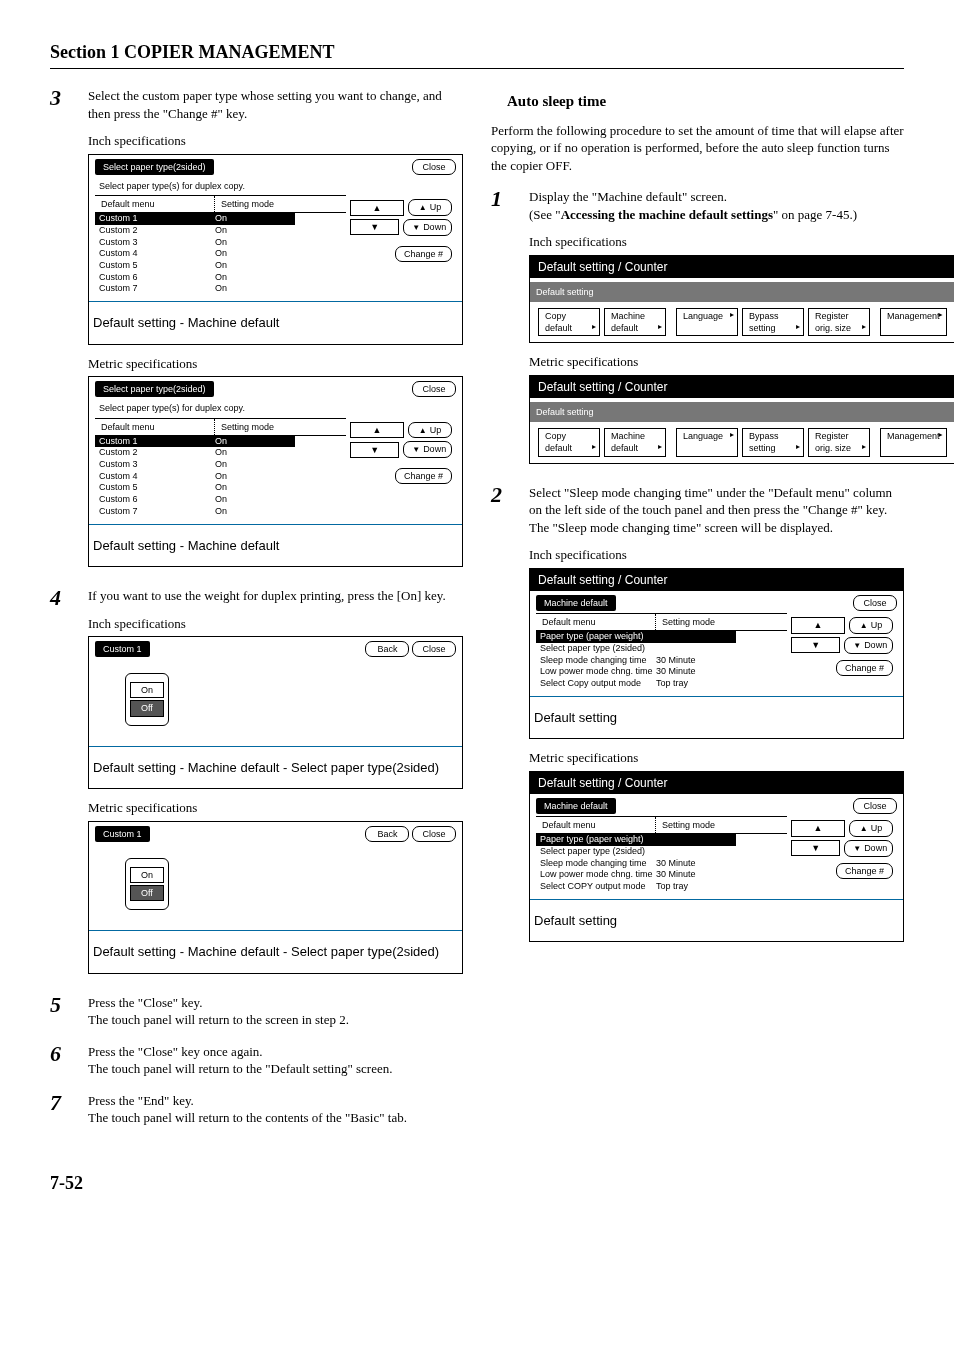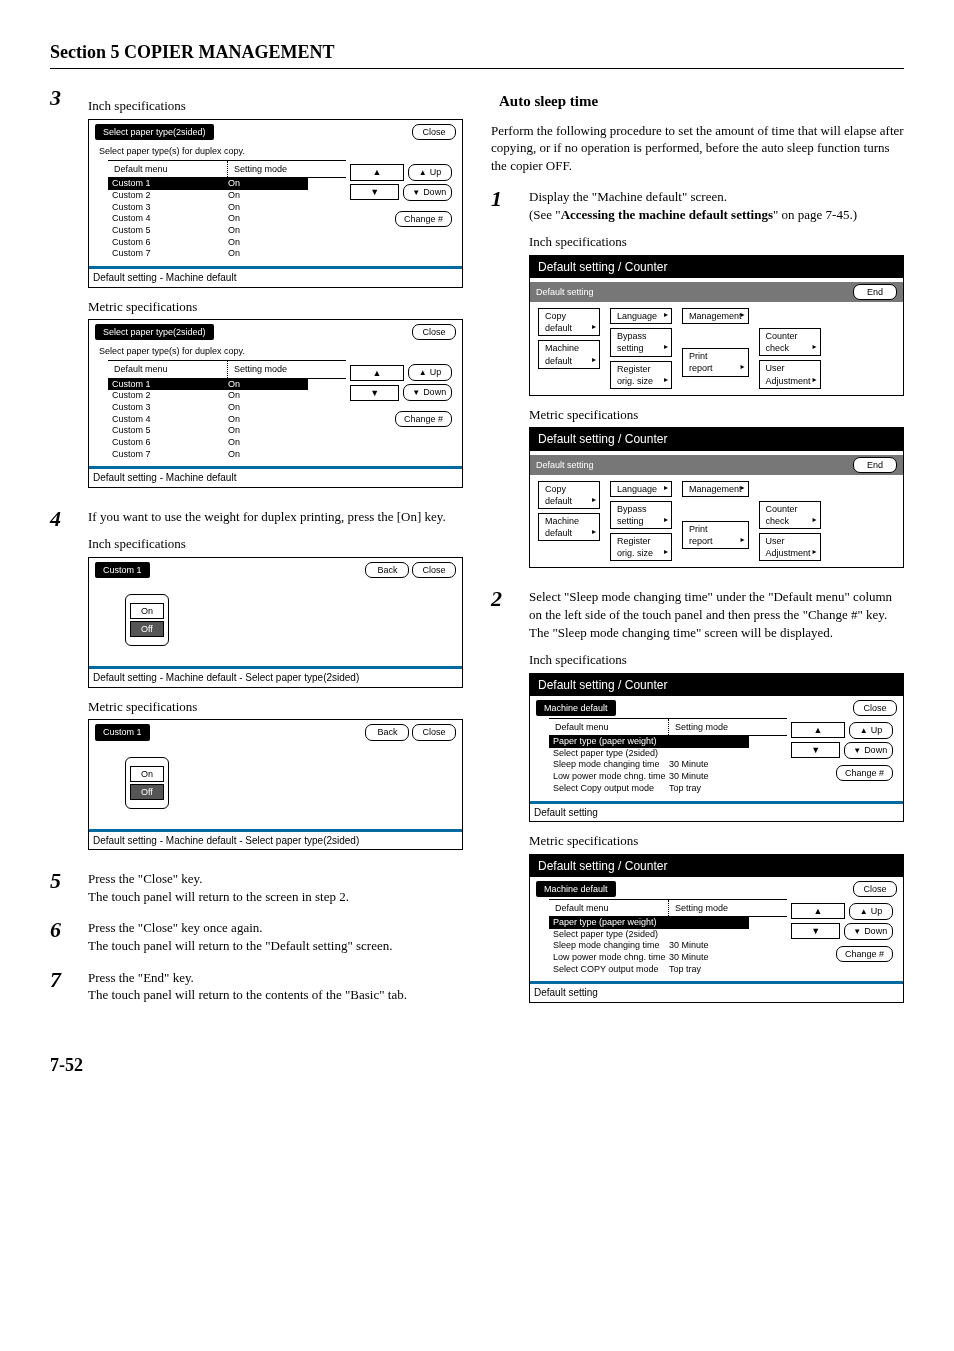--- a/index.html
+++ b/index.html
@@ -28,21 +28,21 @@
     font-weight: bold;
     font-size: 22px;
     line-height: 1;
     width: 24px;
     flex-shrink:0;
   }
   .steptext { flex:1; }
   .subhead {
     font-size: 15px;
     font-weight: bold;
-    margin: 4px 0 10px 8px;
+    margin: 4px 0 10px 16px;
   }
   .speclabel { margin: 10px 0 4px 0; }
   .panel {
     border: 1.5px solid #000;
     font-family: Arial, Helvetica, sans-serif;
     font-size: 9px;
     background:#fff;
     margin-bottom:6px;
   }
   .panel-inner { padding:4px 6px 6px 6px; }
@@ -72,62 +72,63 @@
   .cols-hdr > div { padding:2px 6px; }
   .cols-hdr .c1 { width:120px; border-right:1px dotted #000;}
   .cols-hdr .c2 { flex:1; }
   .lst-row { display:flex; font-size:9px; line-height:1.3; }
   .lst-row .c1 { width:120px; padding-left:4px;}
   .lst-row .c2 { width:80px;}
   .lst-row.sel .c1, .lst-row.sel .c2 { background:#000; color:#fff; }
   .lst-row.sel .c1 { padding-left:4px;}
   .triangle-up::before { content:"▲"; font-size:8px; margin-right:3px;}
   .triangle-dn::before { content:"▼"; font-size:8px; margin-right:3px;}
-  .footer-bar { border-top:3px solid #0369a1; padding:2px 4px; font-size:10px; }
+  .footer-bar { border-top:1px solid #0369a1; padding:12px 4px; font-size:13px; }
   .big-title { background:#000; color:#fff; padding:3px 8px; font-size:12px; }
   .grey-row { display:flex; justify-content:space-between; align-items:center; background:#777; color:#fff; padding:2px 6px; margin-top:4px;}
   .grey-row .btn { color:#000; }
   .btn-box {
     border:1px solid #000;
     padding:1px 6px;
     font-size:9px;
     background:#fff;
     display:inline-block;
     min-width:62px;
     position:relative;
   }
   .btn-box::after { content:"▸"; position:absolute; right:3px; font-size:8px;}
   .grid-btns { display:flex; gap:10px; padding:6px 8px; }
-  .grid-btns .colset { display:flex; flex-direction:column; gap:4px; }
+  .grid-btns .colset { display:flex; flex-direction:row; gap:4px; }
   .onoff-panel .opt-group {
     border:1px solid #000; border-radius:6px;
     display:inline-block; padding:6px 4px;
     margin:14px 0 14px 30px;
   }
   .onoff-panel .opt { border:1px solid #000; padding:1px 10px; font-size:9px; display:block; margin:2px 0;}
   .onoff-panel .opt.sel { background:#555; color:#fff;}
   .page-num { font-size:18px; font-weight:bold; margin-top:30px;}
-  .listpanel { display:flex;margin-left:13px; }
+  .listpanel { display:flex; }
   .listpanel .left { flex:1; }
   .listpanel .right { width:110px; padding:4px 4px 0 4px;}
   .arrow-btn { border:1px solid #000; display:flex; align-items:center; justify-content:center; width:54px; padding:1px 0; font-size:9px;}
   .btn-row { display:flex; gap:4px; justify-content:flex-end; margin-bottom:3px; align-items:center;}
 </style>
 </head>
 <body>
 
-<div class="section-title">Section 5  COPIER MANAGEMENT</div>
+<div class="section-title">Section 1  COPIER MANAGEMENT</div>
 
 <div class="columns">
 
 <div class="col">
 
   <div class="step">
     <div class="stepnum">3</div>
     <div class="steptext">
+      <div>Select the custom paper type whose setting you want to change, and then press the "Change #" key.</div>
       <div class="speclabel">Inch specifications</div>
 
       <div class="panel">
         <div class="panel-inner">
           <div class="hdr-row">
             <span class="tab-dark">Select paper type(2sided)</span>
             <span class="btn">Close</span>
           </div>
           <div style="padding:3px 4px;">Select paper type(s) for duplex copy.</div>
           <div class="listpanel">

